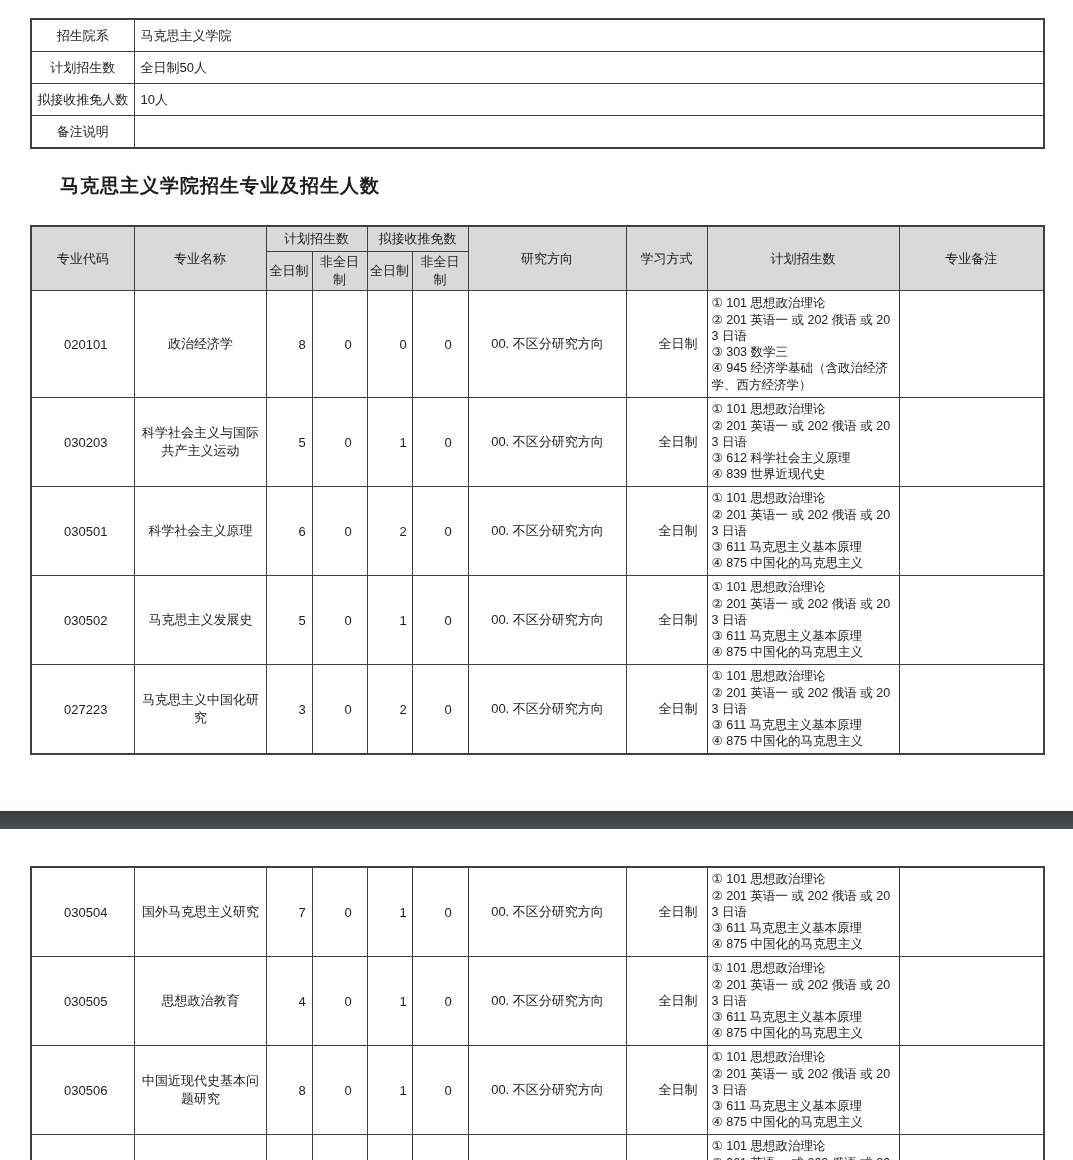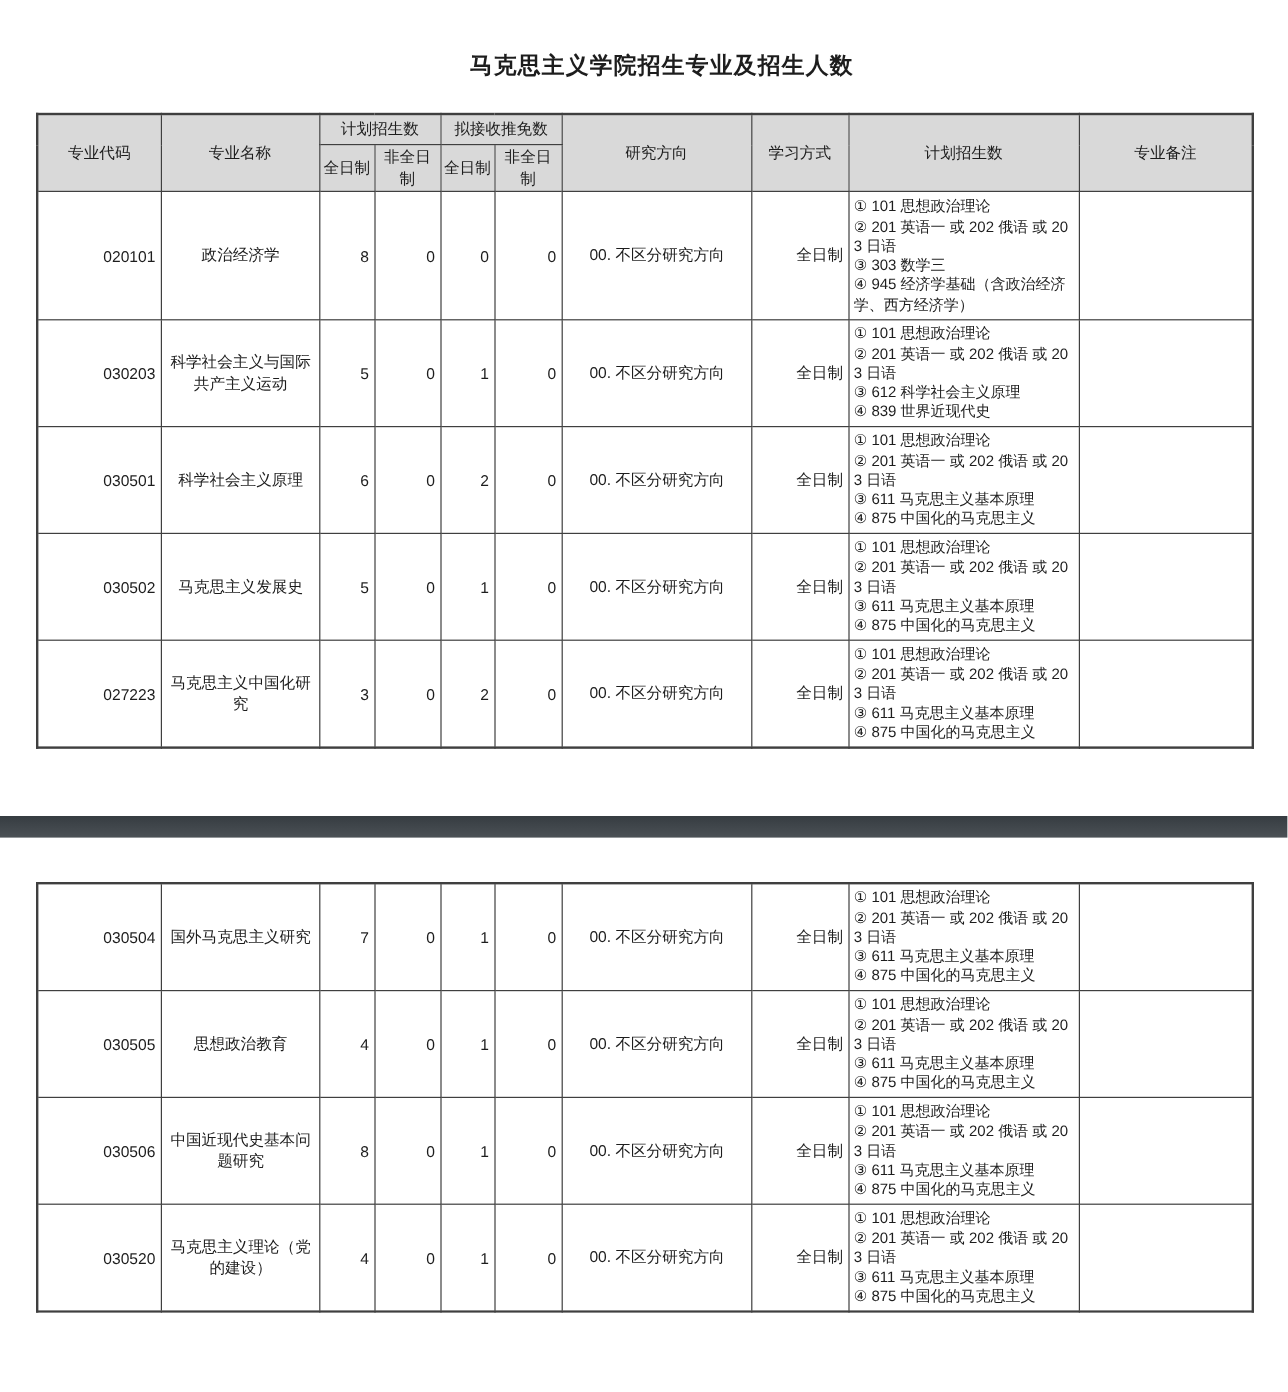--- a/index.html
+++ b/index.html
@@ -30,35 +30,35 @@
   
   .info-table {
     border: 2px solid #3f3f3f;
     margin-bottom: 22px;
   }
   .info-table td { height: 27px; }
   .info-label { text-align: center; }
   .info-value { text-align: left; padding-left: 6px; }
   
   .doc-title {
-    text-align: center;
+    text-align: left;
     font-size: 19px;
     font-weight: bold;
     margin: 24px 0 26px 30px;
     letter-spacing: 1px;
   }
   
   .majors-table { border: 2px solid #3f3f3f; }
   .majors-table th {
     background: #d9d9d9;
     text-align: center;
     height: 22px;
     padding: 1px 2px;
   }
-  .c-center { text-align: right; padding-left: 32px; }
+  .c-center { text-align: left; padding-left: 32px; }
   .c-left   { text-align: center; padding-left: 5px; }
   .c-subjects {
     text-align: left;
     font-size: 12.5px;
     line-height: 1.3;
     white-space: pre-line;
     padding: 2px 3px 2px 4px;
     vertical-align: middle;
     margin-top: 20px;
   }
@@ -71,20 +71,44 @@
     height: 18px;
     background: linear-gradient(#363c41, #4b5156);
   }
   .spacer-below { height: 19px; }
 </style>
 </head>
 <body>
 
 <div class="page">
 
+  <table class="info-table">
+    <colgroup>
+        <col style="width:103px">
+        <col style="width:910px">
+      </colgroup>
+    <tbody>
+      <tr>
+        <td class="info-label">招生院系</td>
+        <td class="info-value">马克思主义学院</td>
+      </tr>
+      <tr>
+        <td class="info-label">计划招生数</td>
+        <td class="info-value">全日制50人</td>
+      </tr>
+      <tr>
+        <td class="info-label">拟接收推免人数</td>
+        <td class="info-value">10人</td>
+      </tr>
+      <tr>
+        <td class="info-label">备注说明</td>
+        <td class="info-value"></td>
+      </tr>
+    </tbody>
+  </table>
 
   <div class="doc-title">马克思主义学院招生专业及招生人数</div>
 
   <table class="majors-table">
     <colgroup>
       <col style="width:103px">
         <col style="width:132px">
         <col style="width:46px">
         <col style="width:55px">
       <col style="width:45px">

